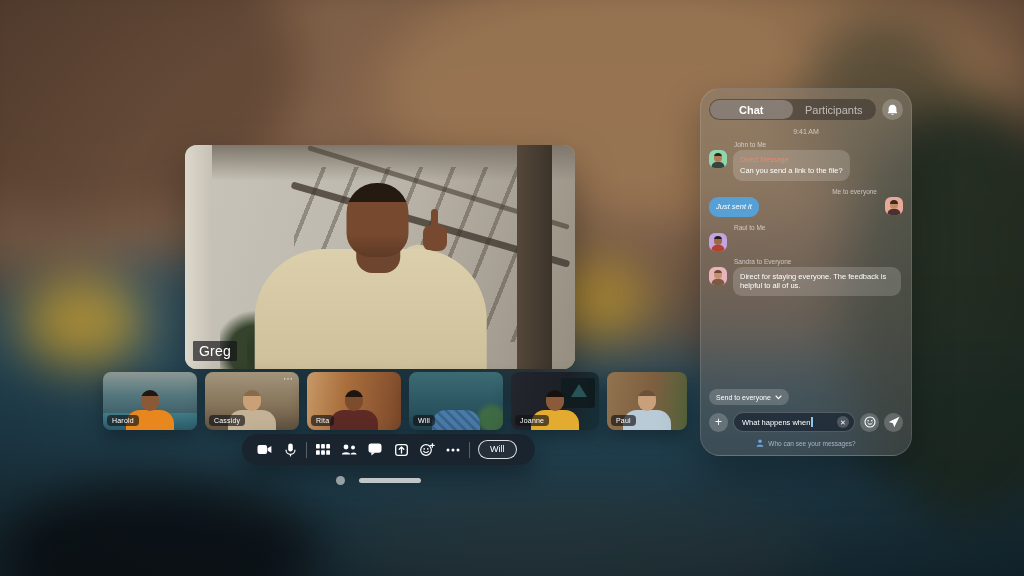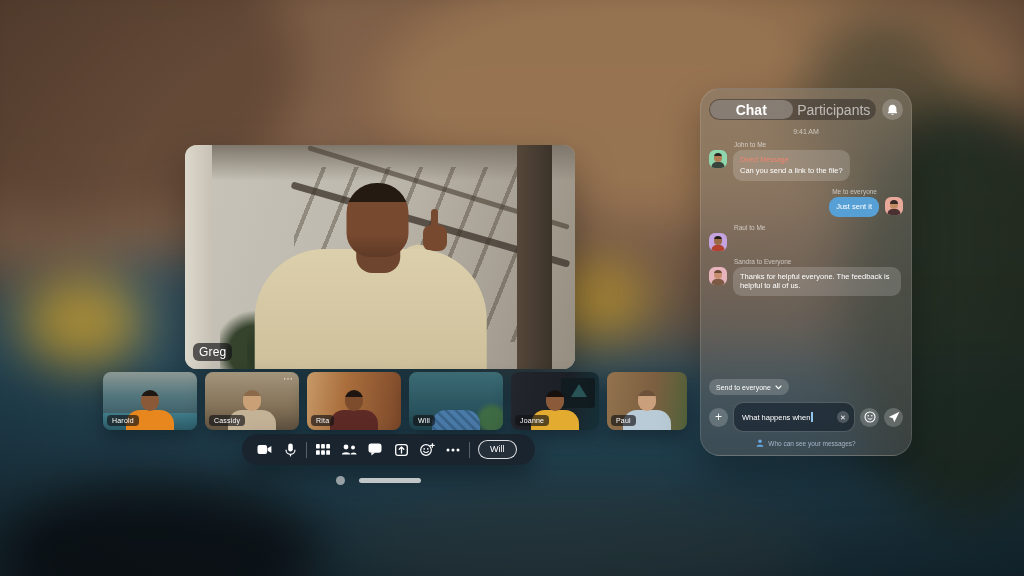--- a/index.html
+++ b/index.html
@@ -39,21 +39,21 @@
   .greg { position:absolute; left:0; top:0; width:100%; height:100%; }
   .g-body { position:absolute; left:50%; bottom:-8px; transform:translateX(-54%); width:232px; height:128px;
     background:linear-gradient(180deg,#dccfab,#cdbf9a); border-radius:70px 70px 0 0; }
   .g-collar { position:absolute; left:50%; bottom:96px; transform:translateX(-54%); width:44px; height:30px; background:#6e452f; border-radius:0 0 16px 16px; }
   .g-head { position:absolute; left:50%; bottom:112px; transform:translateX(-54%); width:62px; height:74px;
     background:linear-gradient(180deg,#241a12 0 26%, #77492f 26% 70%, #5e3a26 100%); border-radius:30px 30px 24px 24px; }
   .g-arm { position:absolute; left:58%; bottom:34px; width:34px; height:92px; background:#d7caa6; border-radius:16px; transform:rotate(-20deg); }
   .g-hand { position:absolute; left:61%; bottom:118px; width:24px; height:26px; background:#77492f; border-radius:8px; }
   .g-finger { position:absolute; left:63.2%; bottom:140px; width:7px; height:20px; background:#77492f; border-radius:4px; }
   .name-pill { position:absolute; left:8px; bottom:8px; background:rgba(18,18,22,.66); color:#fff;
-    font-size:12px; line-height:1; padding:3px 6px; border-radius:6px; letter-spacing:.2px; }
+    font-size:14px; line-height:1; padding:3px 6px; border-radius:1px; letter-spacing:.2px; }
 
   
   .strip { position:absolute; left:103px; top:372px; height:58px; display:flex; gap:8px; }
   .tile { position:relative; width:94px; height:58px; border-radius:8px; overflow:hidden; box-shadow:0 8px 18px rgba(0,0,0,.3); }
   .tile .name-pill { left:4px; bottom:4px; font-size:7px; padding:2px 5px; border-radius:4px; }
   .p-fig { position:absolute; left:50%; bottom:0; transform:translateX(-50%); width:60px; height:40px; }
   .p-head { position:absolute; left:50%; top:0; transform:translateX(-50%); width:18px; height:21px; border-radius:9px; }
   .p-body { position:absolute; left:50%; bottom:-4px; transform:translateX(-50%); width:48px; height:24px; border-radius:14px 14px 0 0; }
   .t-harold { background:linear-gradient(180deg,#8c9894 0%,#54777e 40%,#2f4d56 100%); }
   .t-harold .p-head { background:linear-gradient(180deg,#1e1712 0 30%,#8a5a38 30%); }
@@ -96,30 +96,30 @@
   .win-dot { width:9px; height:9px; border-radius:50%; background:rgba(235,235,235,.6); }
   .win-grab { width:62px; height:5px; border-radius:3px; background:rgba(240,240,240,.78); }
 
   
   .panel { position:absolute; left:700px; top:88px; width:212px; height:368px; border-radius:20px;
     background:linear-gradient(180deg, rgba(140,130,115,.52), rgba(96,96,98,.45));
     backdrop-filter:blur(16px); border:1px solid rgba(255,255,255,.12);
     box-shadow:0 18px 40px rgba(0,0,0,.3); display:flex; flex-direction:column; padding:10px 8px 8px; }
   .phead { display:flex; align-items:center; gap:6px; }
   .seg { flex:1; display:flex; background:rgba(52,48,44,.55); border-radius:11px; height:21px; padding:1px; }
-  .seg-btn { flex:1; display:flex; align-items:center; justify-content:center; font-size:14px;
+  .seg-btn { flex:1; display:flex; align-items:center; justify-content:center; font-size:11px;
     color:rgba(255,255,255,.62); border-radius:10px; cursor:pointer; }
   .seg-btn.active { background:rgba(255,255,255,.26); color:#fff; font-weight:bold; }
   .bell { width:21px; height:21px; border-radius:50%; background:rgba(255,255,255,.2);
     display:flex; align-items:center; justify-content:center; cursor:pointer; }
   .tstamp { text-align:center; color:rgba(255,255,255,.6); font-size:7px; margin:8px 0 6px; }
 
   .msgs { display:flex; flex-direction:column; }
   .mrow { display:flex; gap:6px; margin-bottom:7px; }
-  .mrow.out { justify-content:flex-end; }
+  .mrow.out { justify-content:space-between;font-style:italic; }
   .mlabel { font-size:6.5px; color:rgba(255,255,255,.62); margin:0 0 2px 25px; }
   .mlabel.out { text-align:right; margin:0 26px 2px 0; }
   .avatar { width:18px; height:18px; border-radius:6px; overflow:hidden; position:relative; flex:0 0 auto; align-self:flex-start; }
   .av-head { position:absolute; left:50%; top:3px; transform:translateX(-50%); width:8px; height:9px; border-radius:4px; }
   .av-body { position:absolute; left:50%; bottom:-2px; transform:translateX(-50%); width:13px; height:8px; border-radius:5px 5px 0 0; }
   .av-john { background:#8fd6ad; } .av-john .av-head { background:linear-gradient(180deg,#2a2420 0 35%,#b07a52 35%); } .av-john .av-body { background:#37443c; }
   .av-me { background:#e8a89a; } .av-me .av-head { background:linear-gradient(180deg,#3a2a26 0 40%,#c08a62 40%); } .av-me .av-body { background:#4a3030; }
   .av-raul { background:#c5a3e0; } .av-raul .av-head { background:linear-gradient(180deg,#241c18 0 35%,#9a6a44 35%); } .av-raul .av-body { background:#b3432e; }
   .av-sandra { background:#e8b4bc; } .av-sandra .av-head { background:linear-gradient(180deg,#6a4a34 0 35%,#c89070 35%); } .av-sandra .av-body { background:#7c5a44; }
   .bubble { background:rgba(255,255,255,.17); border-radius:9px; padding:5px 7px; max-width:168px;
@@ -127,21 +127,21 @@
   .bubble .dm { color:#ef8570; font-size:7px; margin-bottom:2px; }
   .bubble.blue { background:#57a0d6; }
 
   .composer { margin-top:auto; }
   .sendto { display:inline-flex; align-items:center; gap:4px; background:rgba(255,255,255,.18);
     border-radius:9px; height:16px; padding:0 7px; color:#fff; font-size:7px; cursor:pointer; }
   .crow { display:flex; align-items:center; gap:5px; margin-top:7px; }
   .circ { width:19px; height:19px; border-radius:50%; background:rgba(255,255,255,.2); color:#fff;
     display:flex; align-items:center; justify-content:center; flex:0 0 auto; cursor:pointer; }
   .plus-glyph { font-size:12px; line-height:1; margin-top:-1px; }
-  .field { flex:1; display:flex; align-items:center; height:30px; background:rgba(8,18,32,.5);
+  .field { flex:1; display:flex; align-items:center; height:20px; background:rgba(8,18,32,.5);
     border:1px solid rgba(255,255,255,.22); border-radius:10px; padding:0 5px 0 8px; cursor:text;justify-content:space-between; }
   .field-text { color:#fff; font-size:7.5px; white-space:nowrap; }
   .caret { width:1.5px; height:10px; background:#8ec6f0; margin-left:1px; }
   .clear { margin-left:auto; width:12px; height:12px; border-radius:50%; background:rgba(255,255,255,.2);
     color:#fff; font-size:7px; line-height:1; display:flex; align-items:center; justify-content:center; cursor:pointer; }
   .pfoot { display:flex; align-items:center; justify-content:center; gap:4px; margin-top:7px;
     color:rgba(200,215,235,.75); font-size:6.5px; }
 </style>
 </head>
 <body>
@@ -360,21 +360,21 @@
       </div>
 
       <div>
         <div class="mlabel">Sandra to Everyone</div>
         <div class="mrow">
           <div class="avatar av-sandra">
               <div class="av-head"></div>
               <div class="av-body"></div>
             </div>
           <div class="bubble">
-            <div>Thanks for helpful everyone. The feedback is helpful to all of us.</div>
+            <div>Direct for staying everyone. The feedback is helpful to all of us.</div>
           </div>
         </div>
       </div>
 
     </div>
 
     <div class="composer">
       <div class="sendto">
         <span>Send to everyone</span>
         <svg width="7" height="5" viewBox="0 0 7 5">

